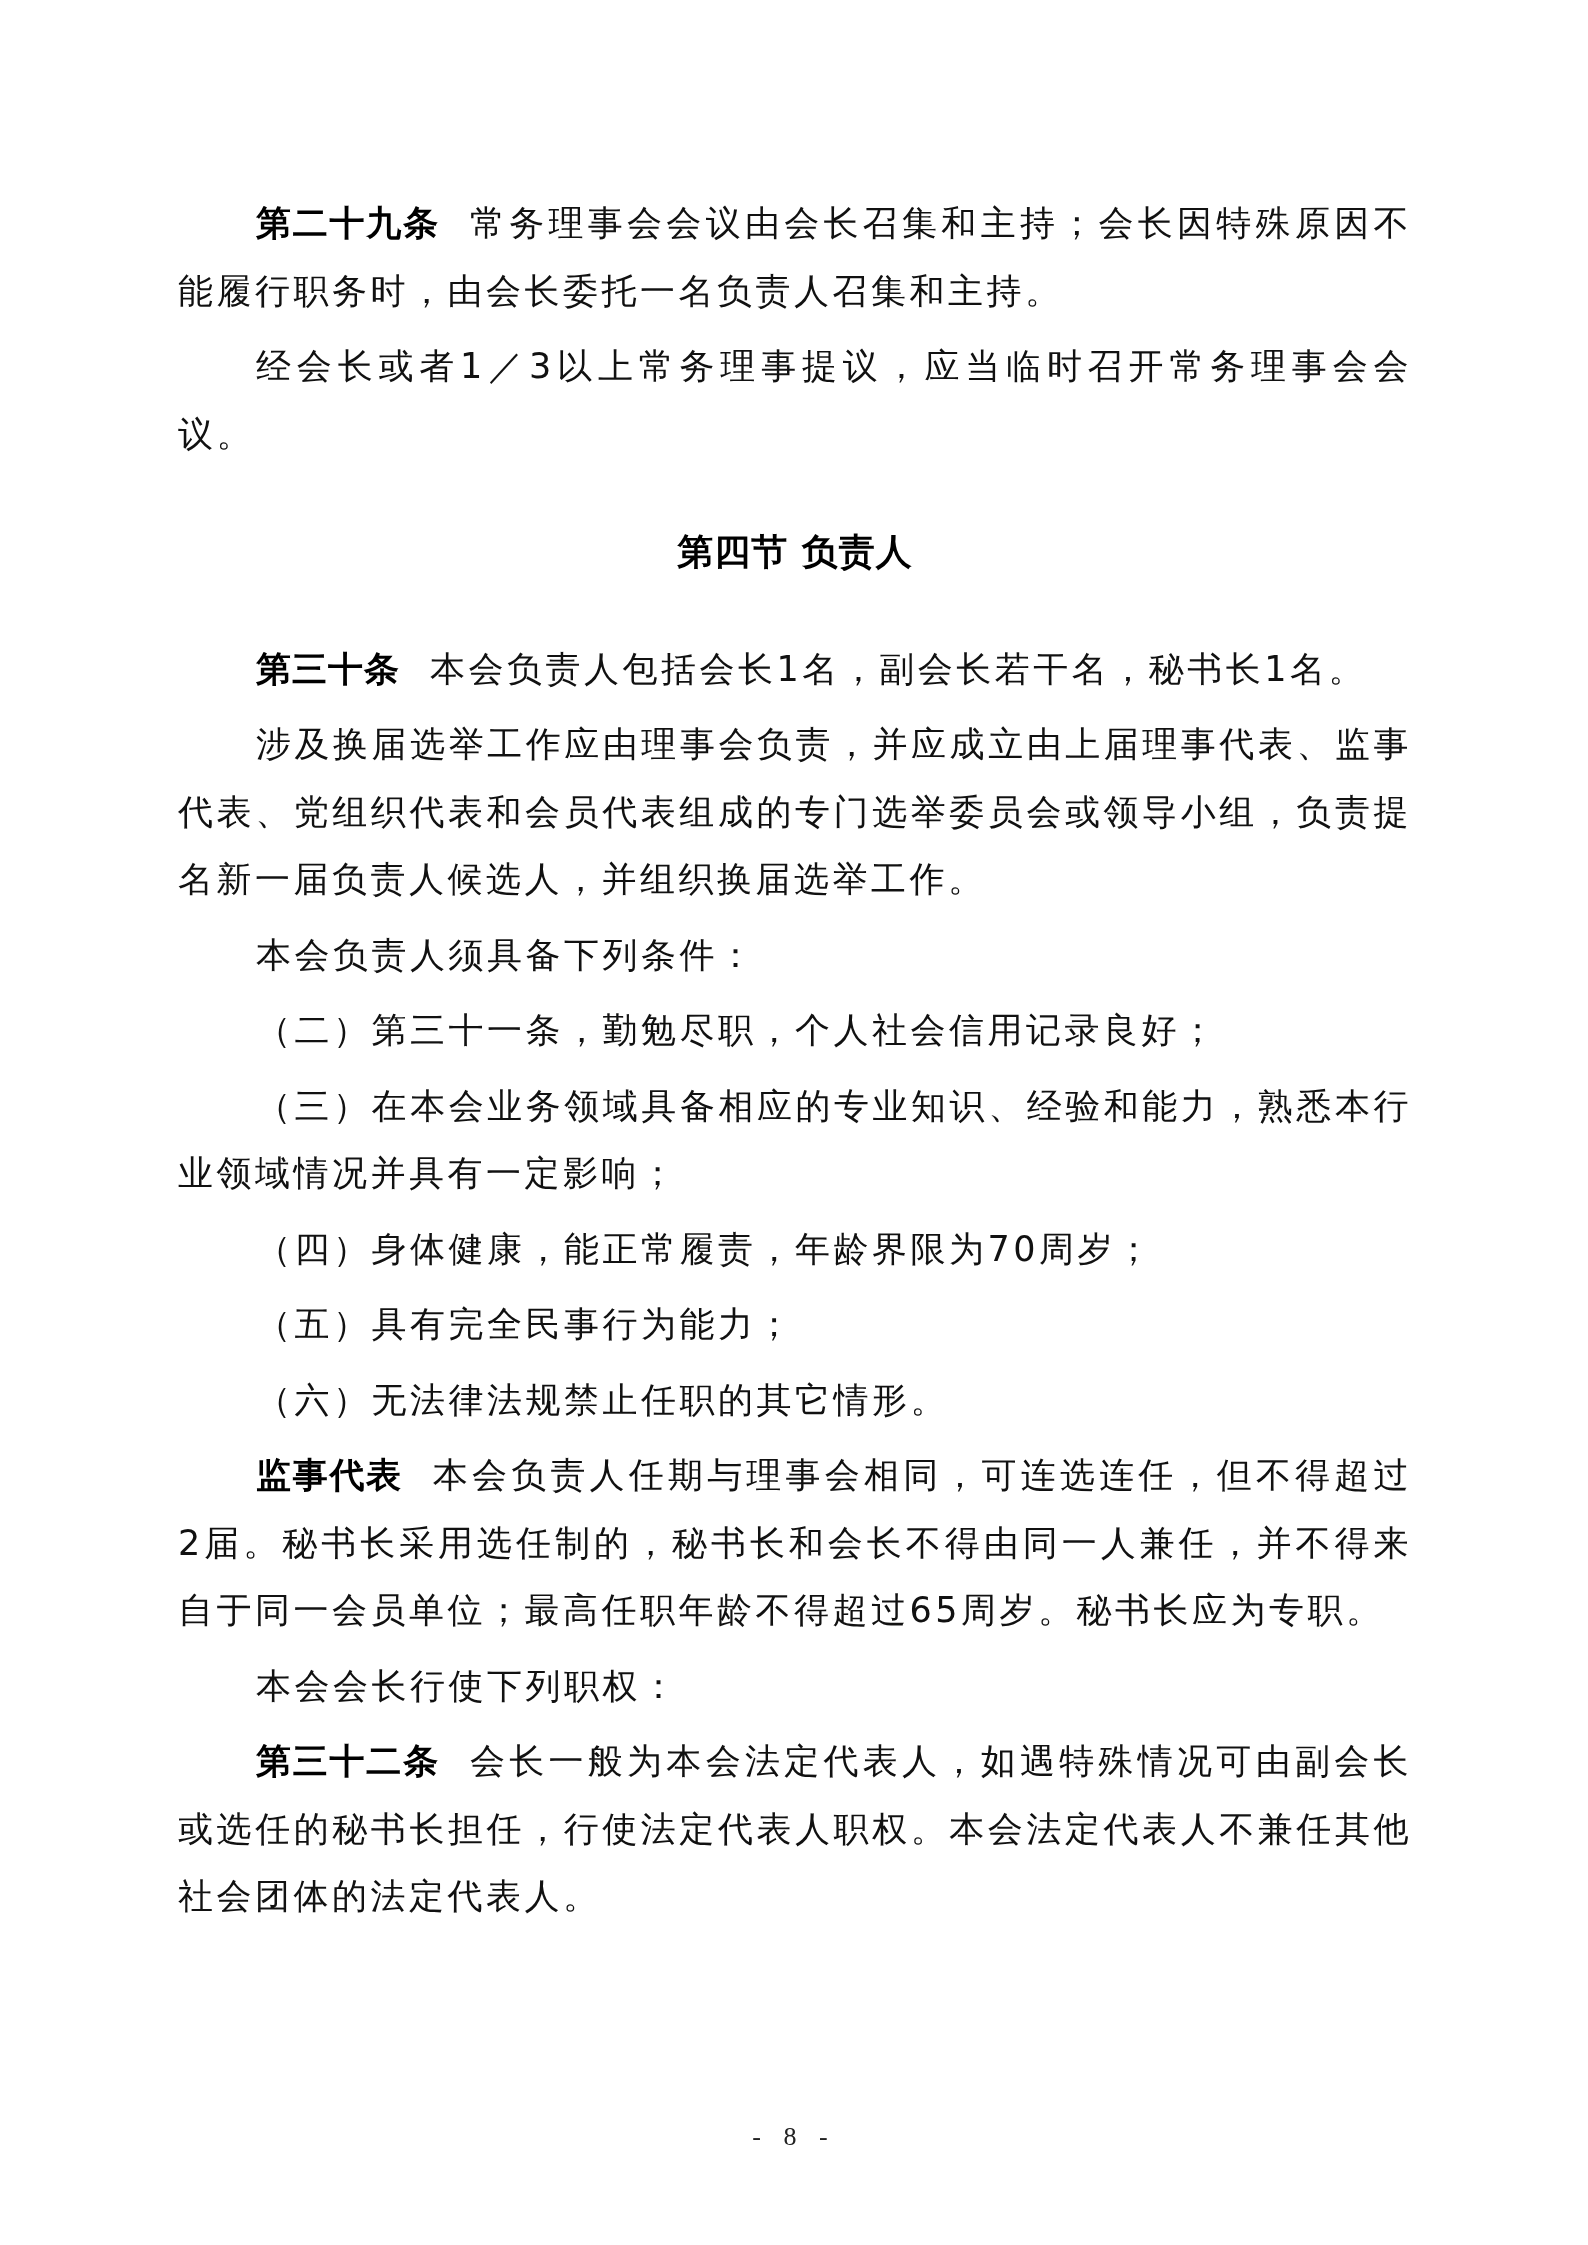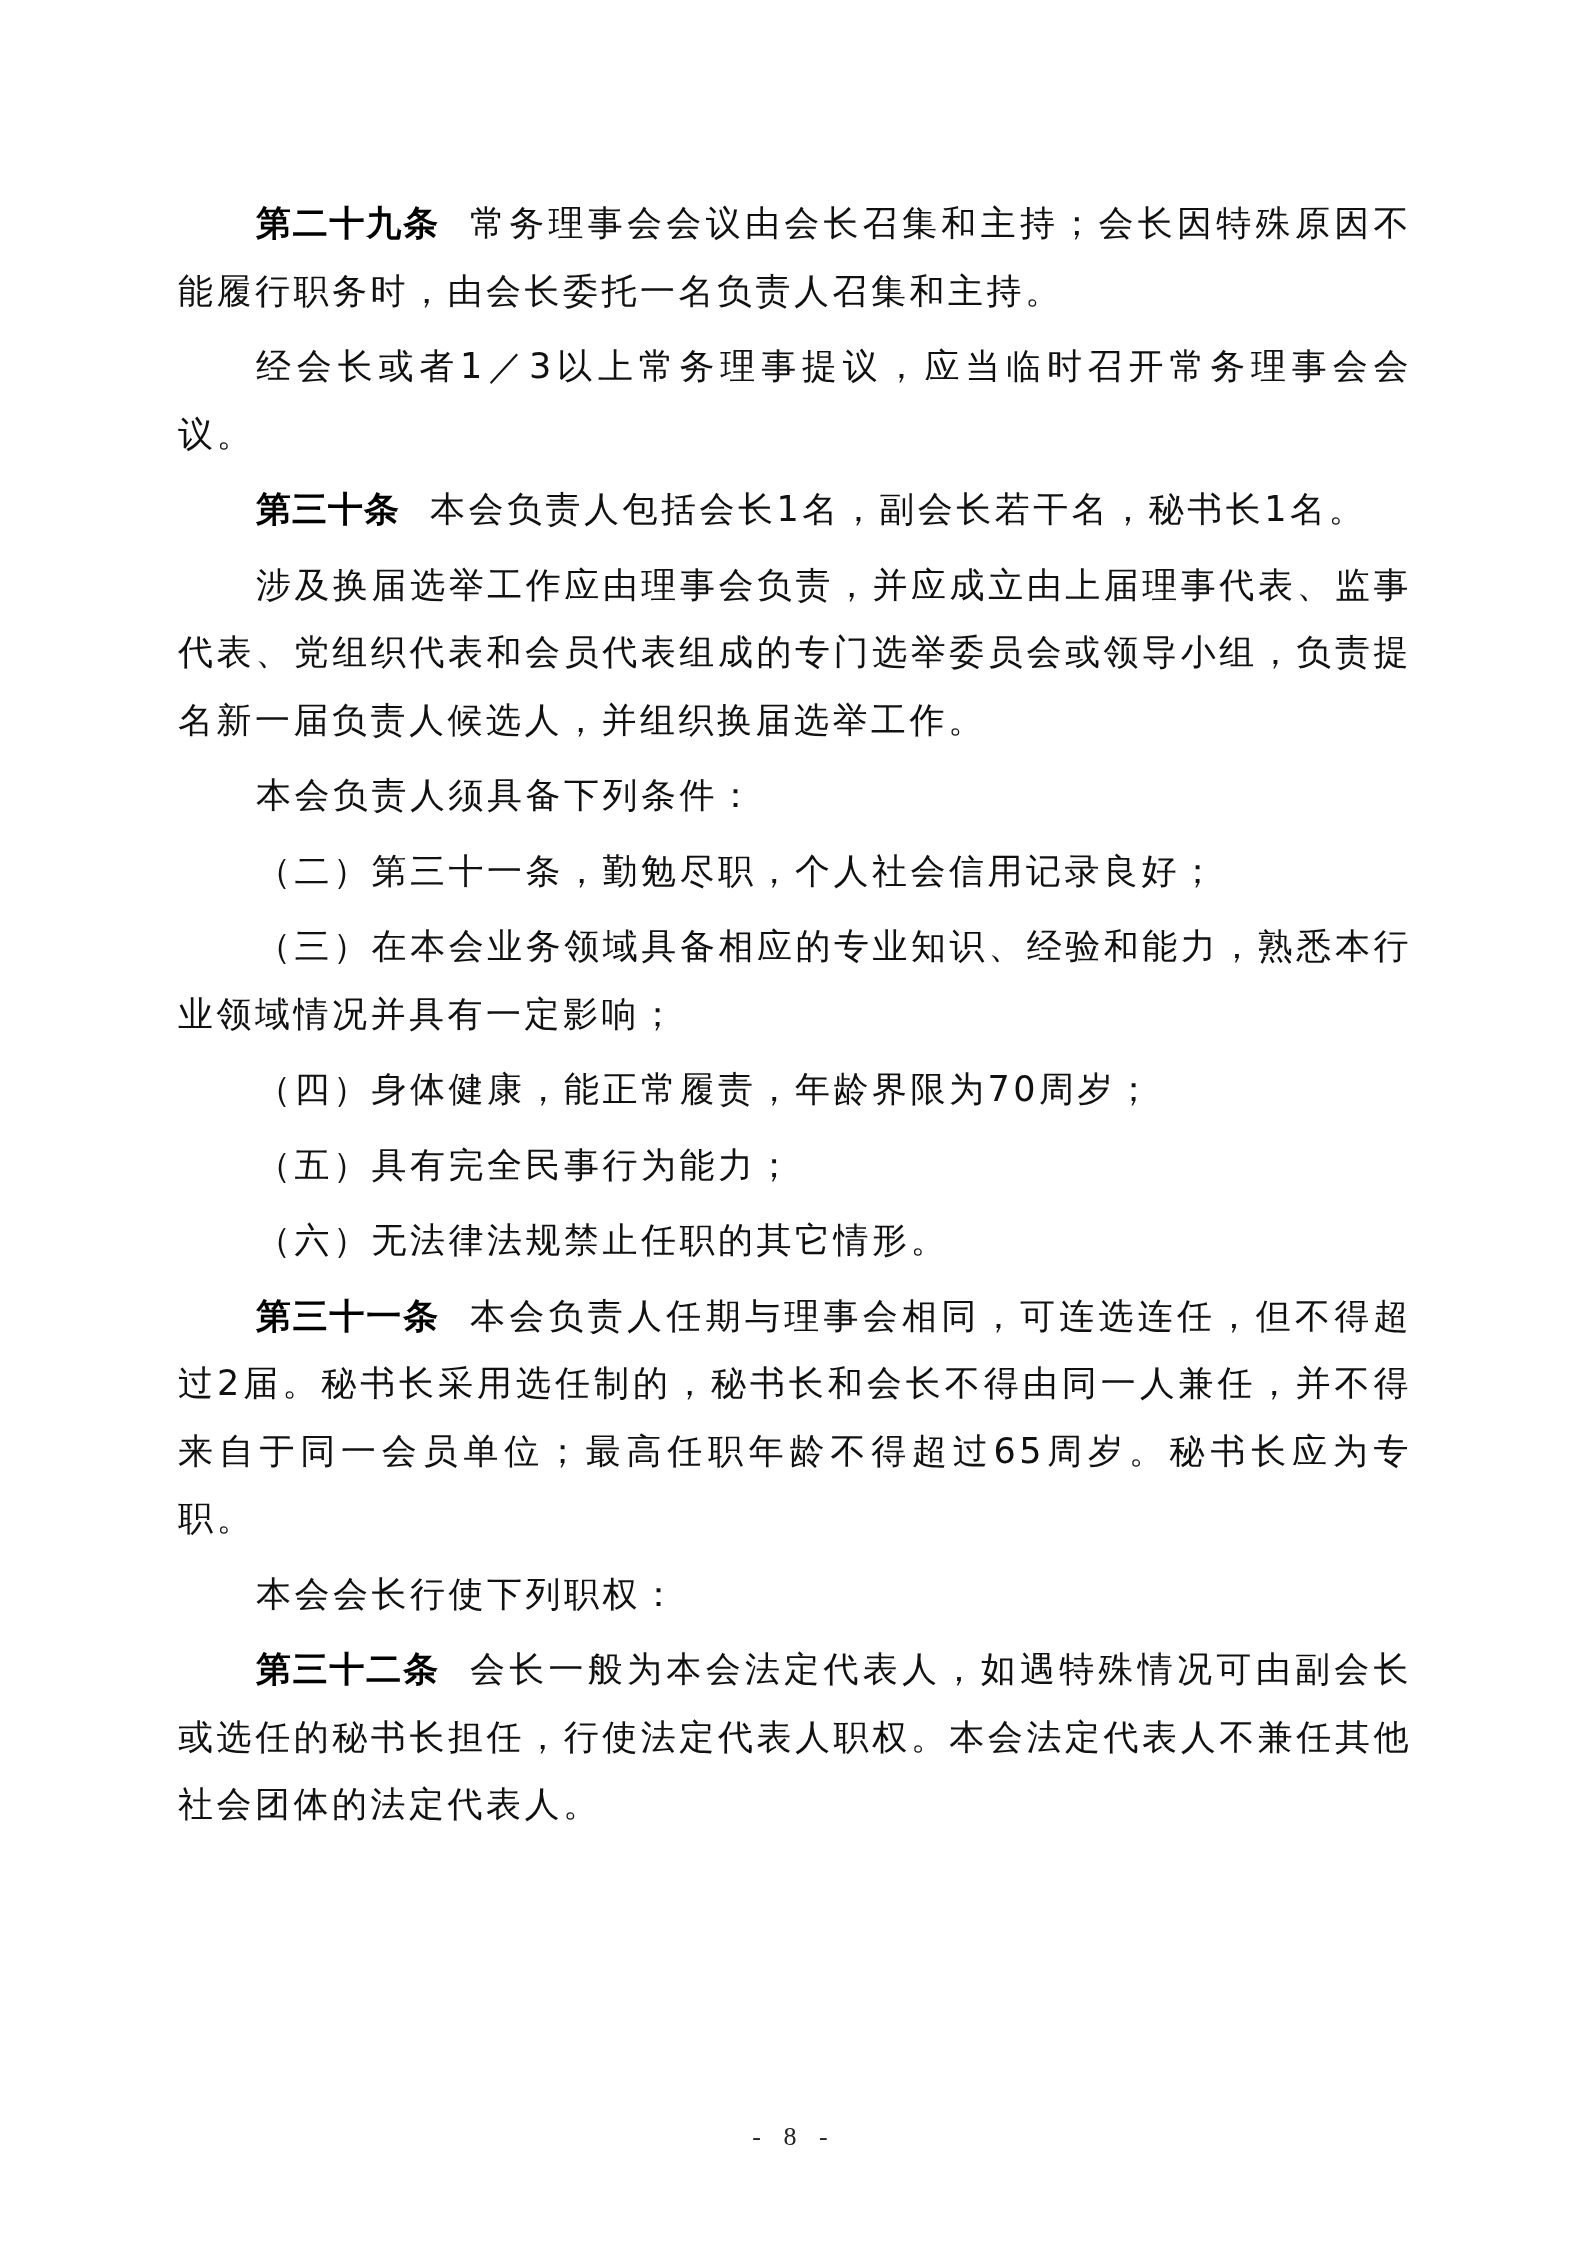--- a/index.html
+++ b/index.html
@@ -30,30 +30,31 @@
 </style>
 </head>
 <body>
 
 <div class="page">
   <div class="content">
 
     <p class="p indent"><span class="art">第二十九条</span><span>常务理事会会议由会长召集和主持；会长因特殊原因不能履行职务时，由会长委托一名负责人召集和主持。</span></p>
     <p class="p indent">经会长或者1／3以上常务理事提议，应当临时召开常务理事会会议。</p>
 
+    <div class="section-heading">第四节  负责人</div>
 
     <p class="p indent"><span class="art">第三十条</span><span>本会负责人包括会长1名，副会长若干名，秘书长1名。</span></p>
     <p class="p indent">涉及换届选举工作应由理事会负责，并应成立由上届理事代表、监事代表、党组织代表和会员代表组成的专门选举委员会或领导小组，负责提名新一届负责人候选人，并组织换届选举工作。</p>
     <p class="p indent">本会负责人须具备下列条件：</p>
     <p class="p indent">（二）第三十一条，勤勉尽职，个人社会信用记录良好；</p>
     <p class="p indent">（三）在本会业务领域具备相应的专业知识、经验和能力，熟悉本行业领域情况并具有一定影响；</p>
     <p class="p indent">（四）身体健康，能正常履责，年龄界限为70周岁；</p>
     <p class="p indent">（五）具有完全民事行为能力；</p>
     <p class="p indent">（六）无法律法规禁止任职的其它情形。</p>
 
-    <p class="p indent"><span class="art">第三十一条</span><span>本会负责人任期与理事会相同，可连选连任，但不得超过2届。秘书长采用选任制的，秘书长和会长不得由同一人兼任，并不得来自于同一会员单位；最高任职年龄不得超过65周岁。秘书长应为专职。</span></p>
+    <p class="p indent"><span class="art">监事代表</span><span>本会负责人任期与理事会相同，可连选连任，但不得超过2届。秘书长采用选任制的，秘书长和会长不得由同一人兼任，并不得来自于同一会员单位；最高任职年龄不得超过65周岁。秘书长应为专职。</span></p>
 
     <p class="p indent">本会会长行使下列职权：</p>
     <p class="p indent"><span class="art">第三十二条</span><span>会长一般为本会法定代表人，如遇特殊情况可由副会长或选任的秘书长担任，行使法定代表人职权。本会法定代表人不兼任其他社会团体的法定代表人。</span></p>
   </div>
 
   <div class="footer">- 8 -</div>
 </div>
 
 </body></html>

